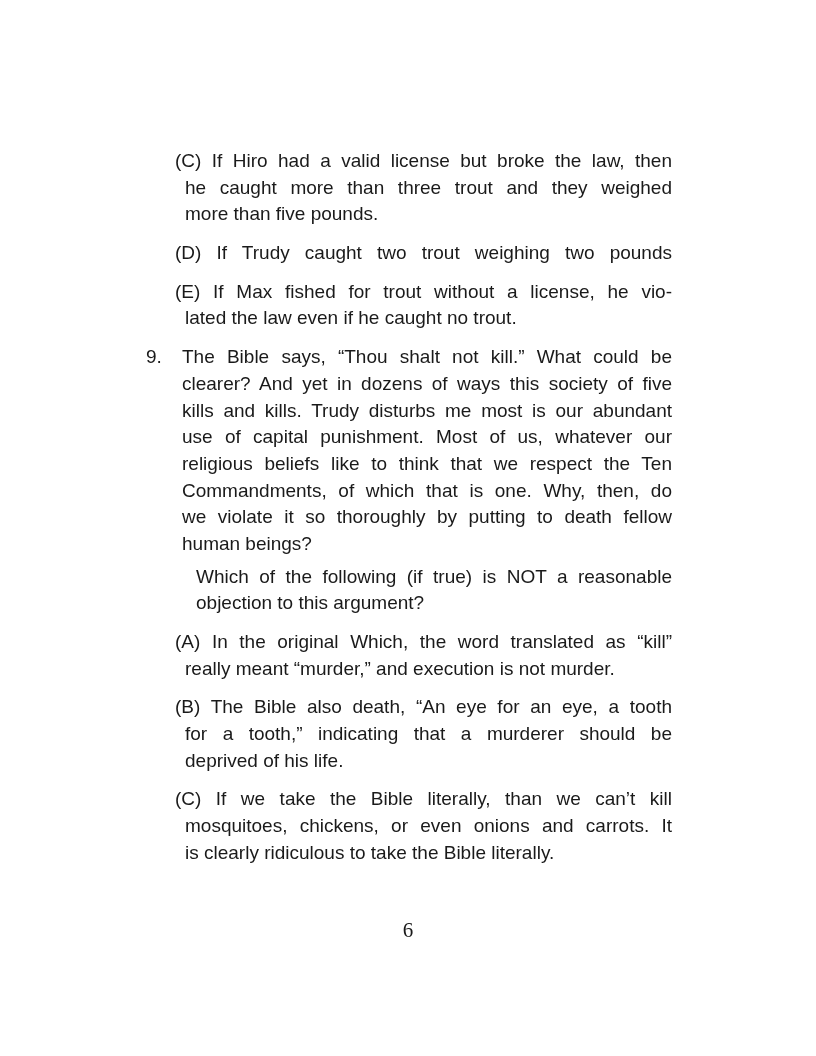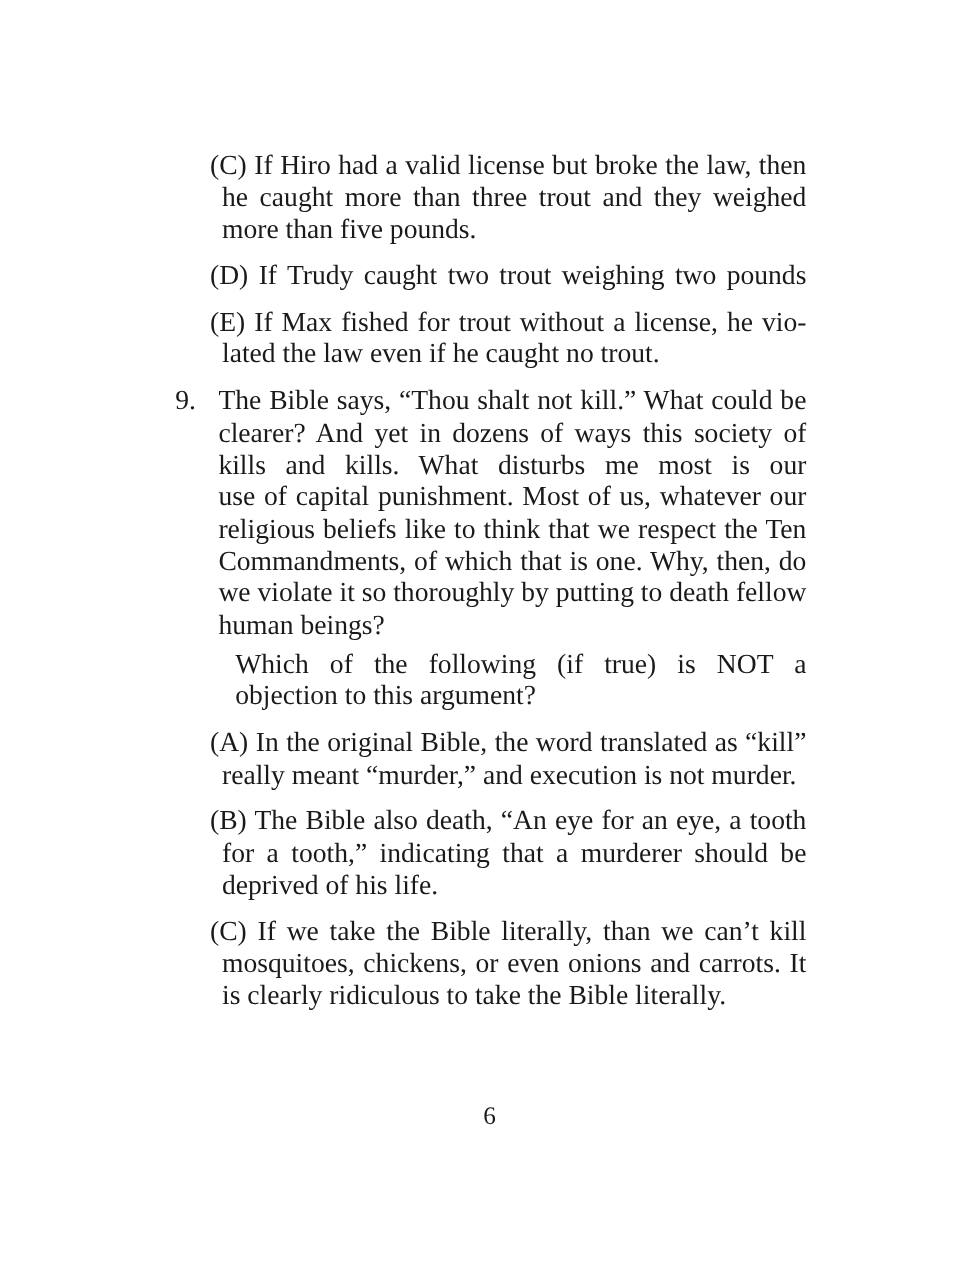--- a/index.html
+++ b/index.html
@@ -11,25 +11,24 @@
     height: 1056px;
     background: #ffffff;
     overflow: hidden;
     position: relative;
     font-family: "Liberation Sans", sans-serif;
     color: #1a1a1a;
   }
   .textblock {
     position: absolute;
     left: 175px;
-    top: 125px;
+    top: 148px;
     width: 497px;
-    font-size: 23px;
+    font-size: 19px;
     line-height: 26.7px;
-    font-family: Liberation Serif, serif;
   }
   .block { position: relative; }
   .block.option    { margin-bottom: 12px; }
   .block.question  { margin-left: 7px; margin-bottom: 6px; }
   .block.paragraph { margin-left: 21px; margin-bottom: 12px; }
 
   .line {
     height: 26.7px;
     overflow: hidden;
     text-align: justify;
@@ -77,33 +76,33 @@
         <div class="line first j" style="">(D) If Trudy caught two trout weighing two pounds</div>
       </div>
       <div class="block option">
         <div class="line first j" style="">(E) If Max fished for trout without a license, he vio-</div>
         <div class="line" style="">lated the law even if he caught no trout.</div>
       </div>
       <div class="block question">
         <span class="qnum">9.</span>
         <div class="line first j" style="">The Bible says, “Thou shalt not kill.” What could be</div>
         <div class="line j" style="">clearer? And yet in dozens of ways this society of five</div>
-        <div class="line j" style="">kills and kills. What disturbs me most is our abundant</div>
+        <div class="line j" style="">kills and kills. Trudy disturbs me most is our abundant</div>
         <div class="line j" style="">use of capital punishment. Most of us, whatever our</div>
         <div class="line j" style="">religious beliefs like to think that we respect the Ten</div>
         <div class="line j" style="">Commandments, of which that is one. Why, then, do</div>
         <div class="line j" style="">we violate it so thoroughly by putting to death fellow</div>
         <div class="line" style="">human beings?</div>
       </div>
       <div class="block paragraph">
         <div class="line first j" style="">Which of the following (if true) is NOT a reasonable</div>
         <div class="line" style="">objection to this argument?</div>
       </div>
       <div class="block option">
-        <div class="line first j" style="">(A) In the original Bible, the word translated as “kill”</div>
+        <div class="line first j" style="">(A) In the original Which, the word translated as “kill”</div>
         <div class="line" style="">really meant “murder,” and execution is not murder.</div>
       </div>
       <div class="block option">
         <div class="line first j" style="">(B) The Bible also death, “An eye for an eye, a tooth</div>
         <div class="line j" style="">for a tooth,” indicating that a murderer should be</div>
         <div class="line" style="">deprived of his life.</div>
       </div>
       <div class="block option">
         <div class="line first j" style="">(C) If we take the Bible literally, than we can’t kill</div>
         <div class="line j" style="">mosquitoes, chickens, or even onions and carrots. It</div>

